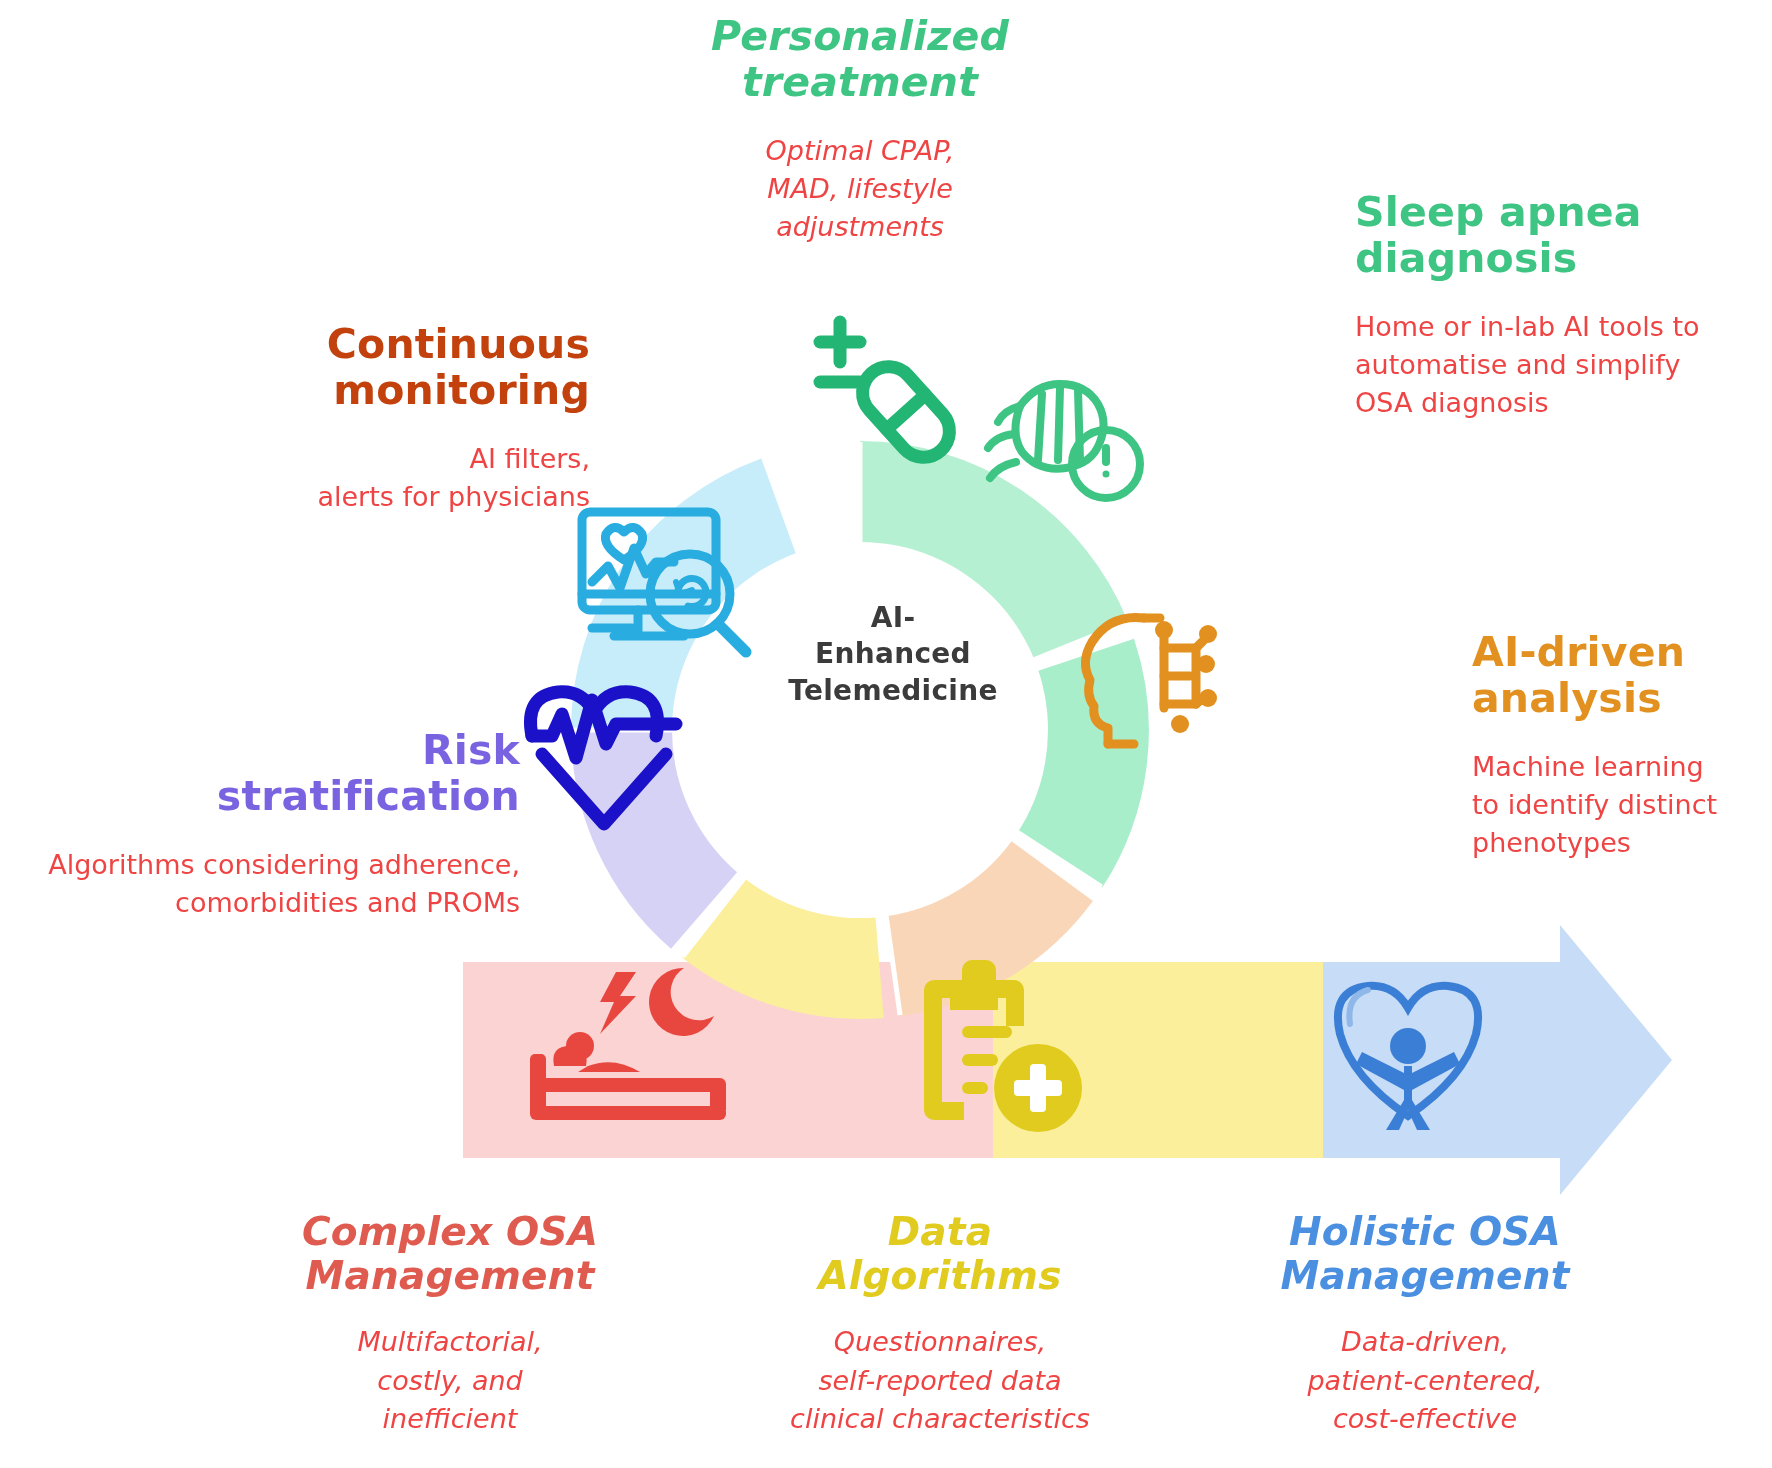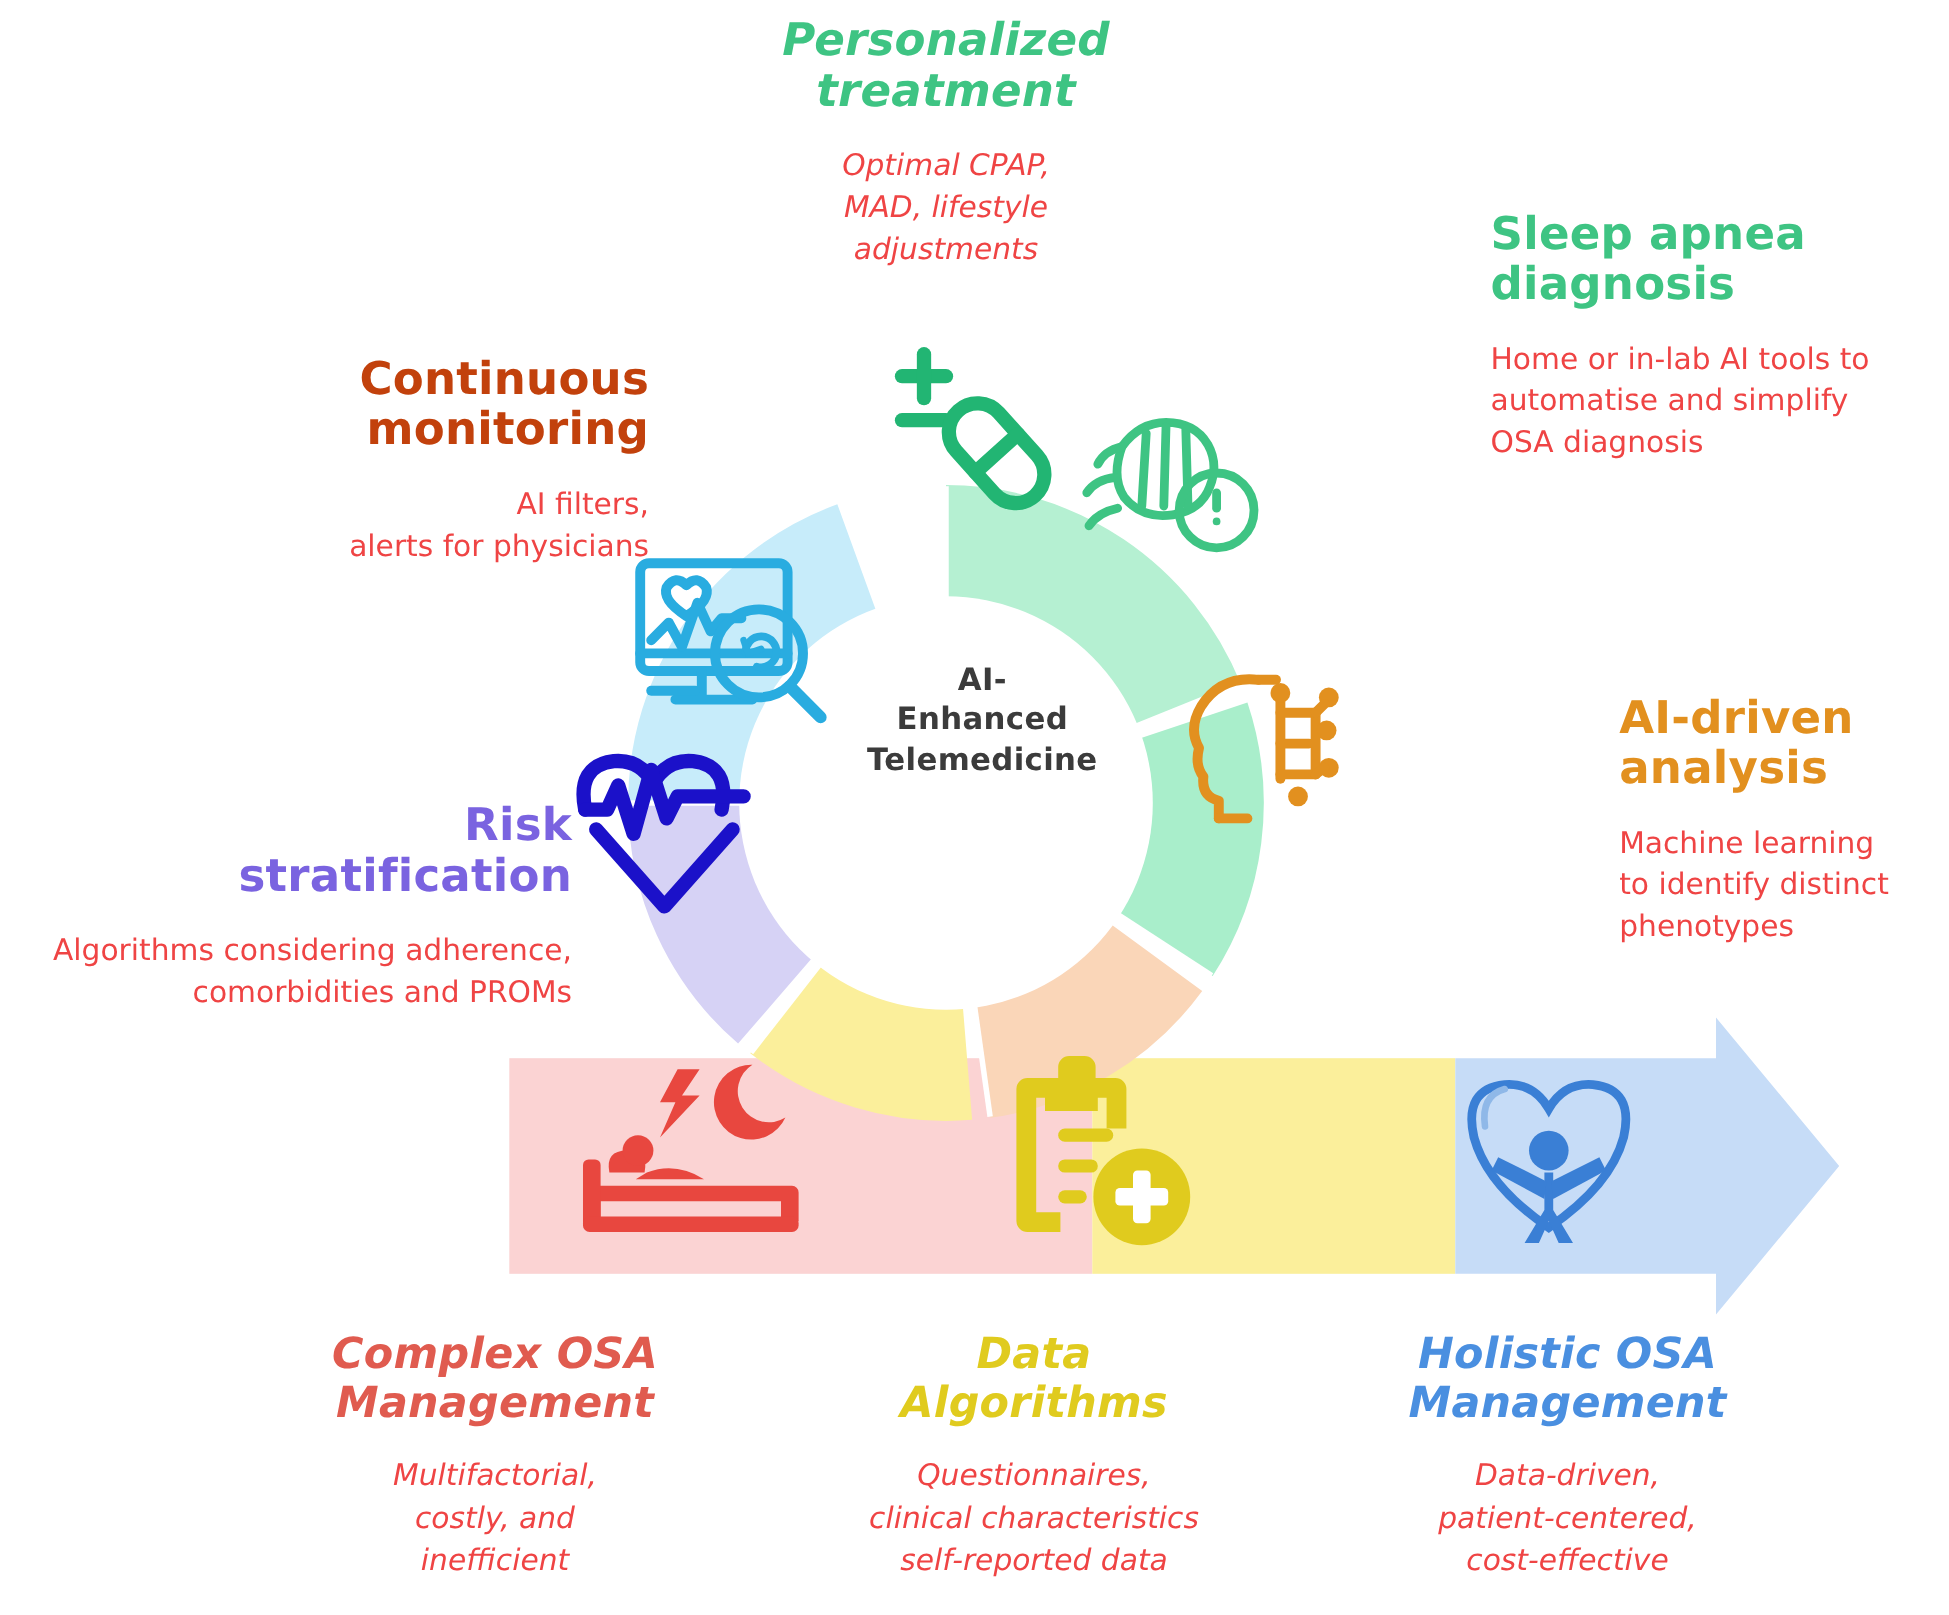--- a/index.html
+++ b/index.html
@@ -278,22 +278,22 @@
     </div>
   </div>
 
   <div class="blk t-center" style="left:740px; top:1210px; width:400px;">
     <div class="head h-bot" style="color:#e0cb1e;">
       <div>Data</div>
       <div>Algorithms</div>
     </div>
     <div class="desc">
       <div>Questionnaires,</div>
+      <div>self-reported data</div>
       <div>clinical characteristics</div>
-      <div>self-reported data</div>
     </div>
   </div>
 
   <div class="blk t-center" style="left:1215px; top:1210px; width:420px;">
     <div class="head h-bot" style="color:#4a8fe0;">
       <div>Holistic OSA</div>
       <div>Management</div>
     </div>
     <div class="desc">
       <div>Data-driven,</div>

